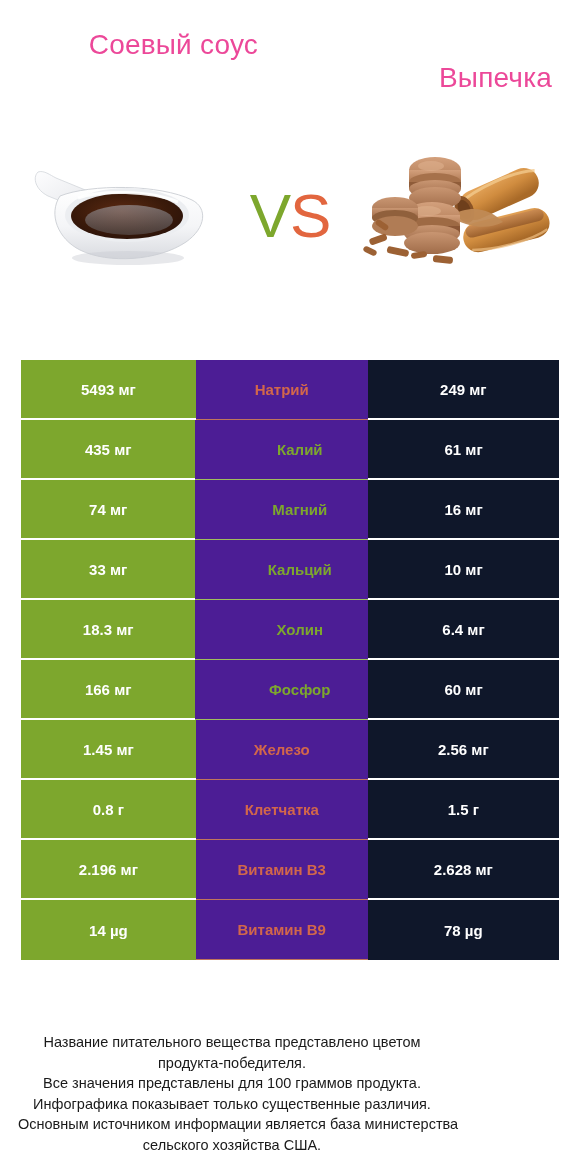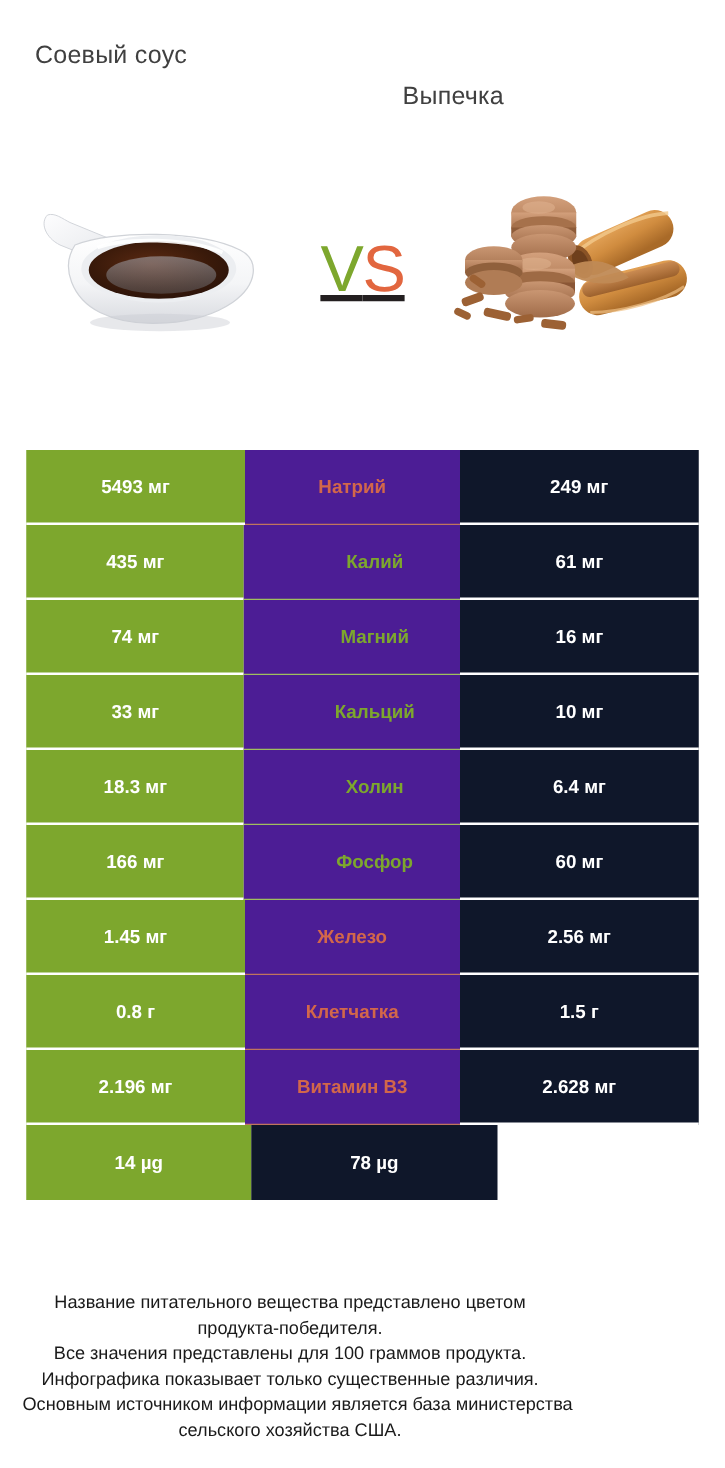--- a/index.html
+++ b/index.html
@@ -19,25 +19,25 @@
   
   .header {
     display: flex;
     align-items: flex-start;
     justify-content: space-between;
     padding: 24px 28px 0 28px;
     box-sizing: border-box;
     height: 120px;
   }
   .title {
-    font-size: 20px;
+    font-size: 28px;
     line-height: 33px;
     font-weight: 400;
-    color: #404040;
-    text-align: left;
+    color: #ec4899;
+    text-align: right;
     letter-spacing: 0.2px;
     width: 230px;
   }
   .title.left { padding-top: 4px; }
   .title.right { padding-top: 37px; }
 
   
   .hero {
     position: relative;
     height: 200px;
@@ -46,27 +46,26 @@
     justify-content: space-between;
     padding: 0 22px;
     box-sizing: border-box;
   }
   .hero-img {
     width: 200px;
     height: 160px;
     position: relative;
   }
   .vs {
-    font-size: 52px;
+    font-size: 62px;
     font-weight: 400;
     letter-spacing: -1px;
     line-height: 1;
     white-space: nowrap;
     padding-bottom: 8px;
-    text-decoration: underline;
   }
   .vs .v { color: #7DA72D; }
   .vs .s { color: #E2663F; }
 
   
   .boat-wrap { position: absolute; left: 8px; top: 10px; }
 
   
   .pastry-wrap { position: absolute; right: 0px; top: 12px; }
 
@@ -313,20 +312,21 @@
   </div>
 
   <div class="row win-right">
     <div class="cell left">2.196 мг</div>
     <div class="cell mid">Витамин B3</div>
     <div class="cell right">2.628 мг</div>
   </div>
 
   <div class="row win-right">
     <div class="cell left">14 µg</div>
+    <div class="cell mid">Витамин B9</div>
     <div class="cell right">78 µg</div>
   </div>
 
 </div>
 
 <div class="footer">
   <div>Название питательного вещества представлено цветом</div>
   <div>продукта-победителя.</div>
   <div>Все значения представлены для 100 граммов продукта.</div>
   <div>Инфографика показывает только существенные различия.</div>

